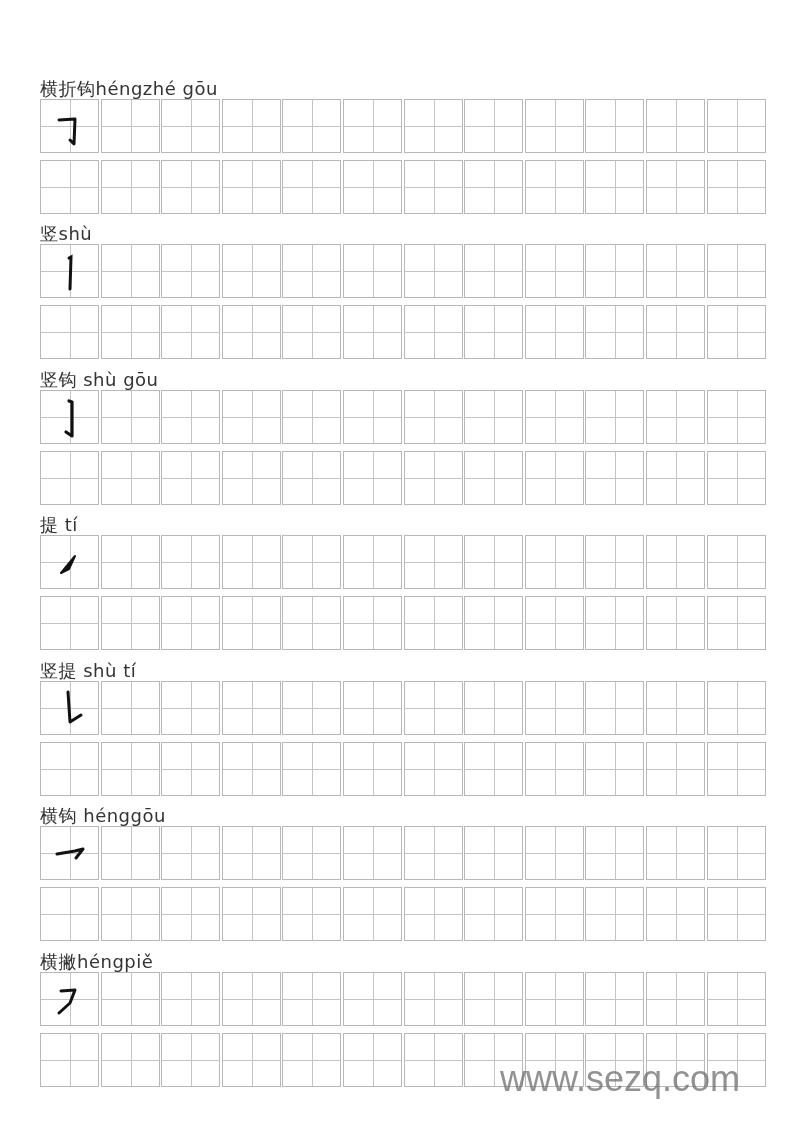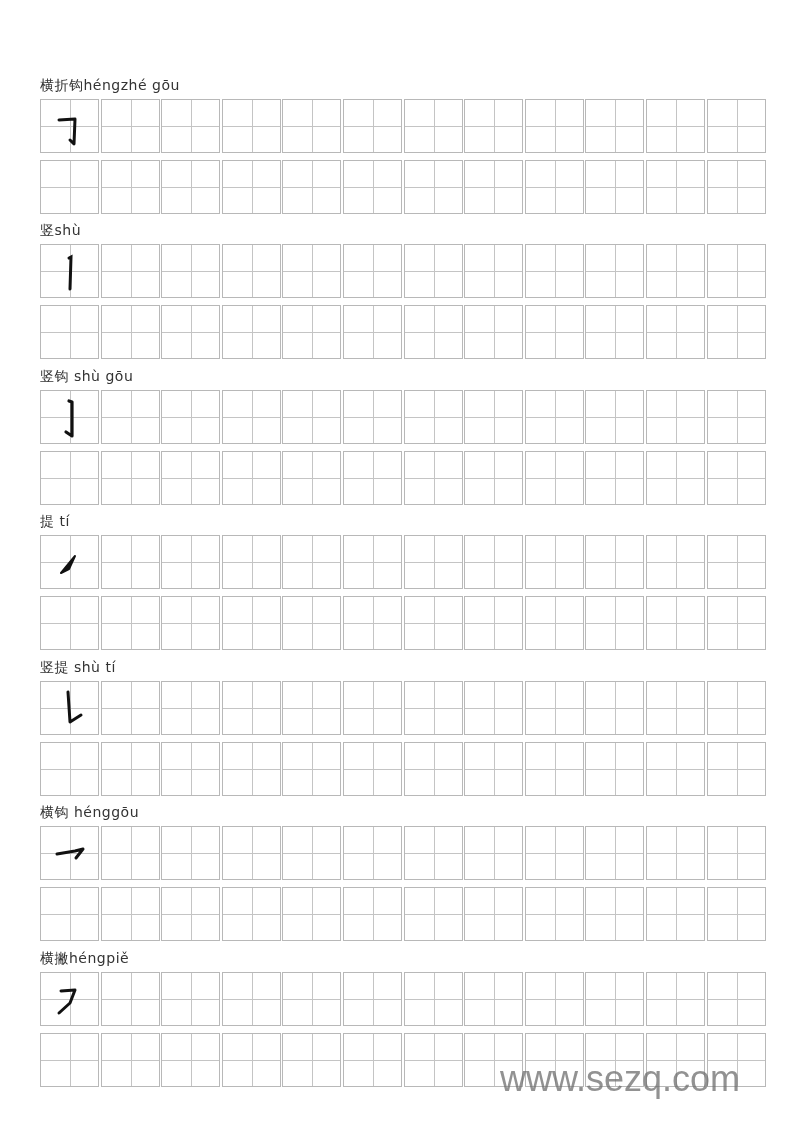--- a/index.html
+++ b/index.html
@@ -1,19 +1,19 @@
 <!DOCTYPE html>
 <html><head>
 <meta charset="utf-8">
 <style>
   html, body { margin: 0; padding: 0; background: #ffffff; }
   body { width: 800px; height: 1132px; position: relative; overflow: hidden;
          font-family: "DejaVu Sans", sans-serif; }
   .section { position: absolute; left: 40px; width: 728px; }
-  .label { position: absolute; left: 0; top: 0; font-size: 14px; color: #333;
+  .label { position: absolute; left: 0; top: 0; font-size: 18px; color: #333;
            letter-spacing: 0.5px; white-space: nowrap; }
   .row { position: absolute; left: 0; height: 53px; width: 728px; }
   .box { position: absolute; top: 0; width: 57px; height: 52px;
          border: 1px solid #b8b8b8; box-sizing: content-box; }
   .box::before { content: ""; position: absolute; left: 50%; top: 0; bottom: 0;
                  border-left: 1px solid #c4c4c4; }
   .box::after { content: ""; position: absolute; top: 50%; left: 0; right: 0;
                 border-top: 1px solid #c4c4c4; }
   .stroke { position: absolute; left: 0; top: 0; width: 58px; height: 53px; z-index: 2; }
   .watermark { position: absolute; left: 500px; top: 1058px; font-size: 36px;

